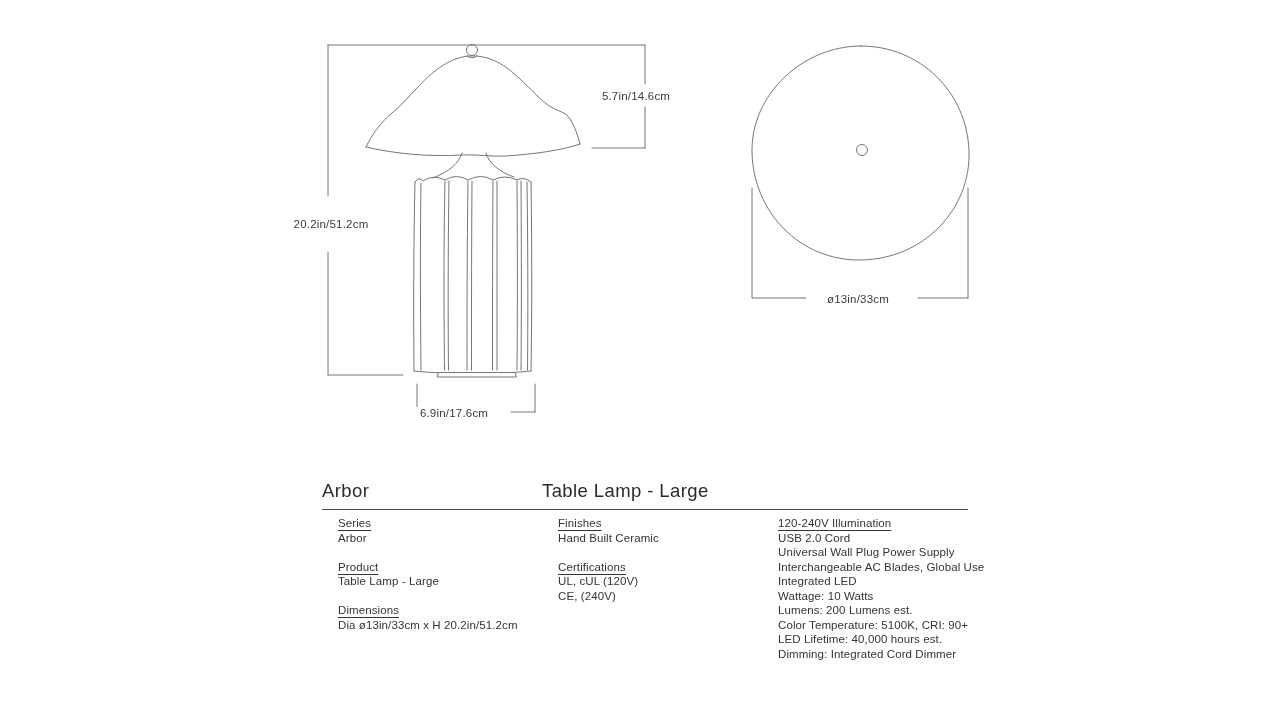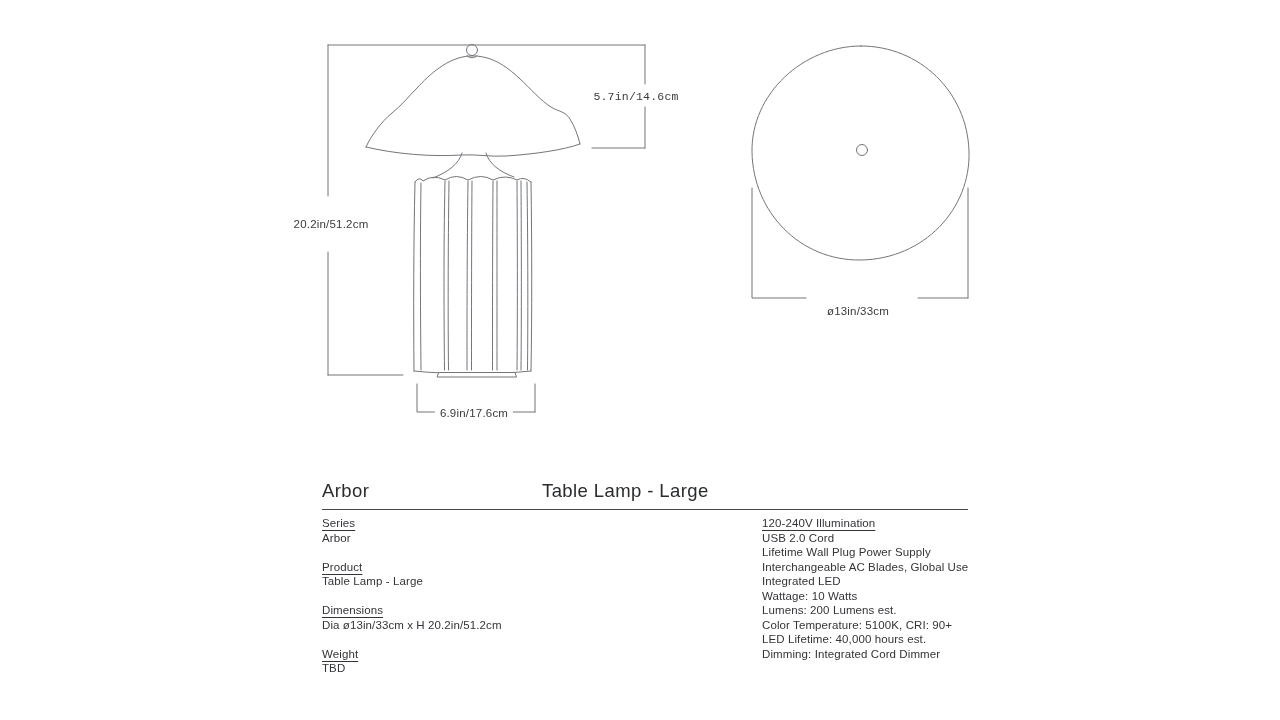--- a/index.html
+++ b/index.html
@@ -43,21 +43,21 @@
     border-top: 1.2px solid #47484b;
   }
   .spec-col {
     position: absolute;
     top: 516px;
     font-size: 11.5px;
     line-height: 14.5px;
     letter-spacing: 0.1px;
     color: #333437;
   }
-  .spec-group { margin-bottom: 14.5px; }
+  .spec-group { margin-bottom: 14.5px; margin-left: 16px; }
   .spec-group-label {
     text-decoration: underline;
     text-underline-offset: 2.5px;
     text-decoration-thickness: 1px;
   }
   .gline { white-space: nowrap; }
 </style>
 </head>
 <body>
 
@@ -134,59 +134,64 @@
     <circle cx="862" cy="150" r="5.5"></circle>
 
     <path d="M752 188 V298 H806"></path>
     <path d="M918 298 H968"></path>
     <path d="M968 188 V298"></path>
   </g>
 </svg>
 
 <div class="dim-label" style="left:331px; top:224px;">20.2in/51.2cm</div>
 
-<div class="dim-label" style="left:636px; top:96px;font-family:Liberation Mono, monospace;">5.7in/14.6cm</div>
+<div class="dim-label" style="left:636px; top:96px;">5.7in/14.6cm</div>
 
-<div class="dim-label" style="left:474px; top:413px;">6.9in/17.6cm</div>
+<div class="dim-label" style="left:454px; top:413px;">6.9in/17.6cm</div>
 
-<div class="dim-label" style="left:858px; top:299px;margin-top:12px;">ø13in/33cm</div>
+<div class="dim-label" style="left:858px; top:299px;">ø13in/33cm</div>
 
 <div class="spec-title" style="left:322px;">Arbor</div>
 
 <div class="spec-title" style="left:542px;">Table Lamp - Large</div>
 
 <div class="spec-rule"></div>
 
 <div class="spec-col" style="left:322px; width:215px;">
   <div class="spec-group">
     <div class="spec-group-label">Series</div>
     <div class="gline">Arbor</div>
   </div>
   <div class="spec-group">
     <div class="spec-group-label">Product</div>
     <div class="gline">Table Lamp - Large</div>
   </div>
   <div class="spec-group">
     <div class="spec-group-label">Dimensions</div>
     <div class="gline">Dia ø13in/33cm x H 20.2in/51.2cm</div>
   </div>
-  <div class="spec-group">
-    <div class="spec-group-label">Weight</div>
-    <div class="gline">TBD</div>
-  </div>
 </div>
 
 <div class="spec-col" style="left:542px; width:215px;">
+  <div class="spec-group">
+    <div class="spec-group-label">Finishes</div>
+    <div class="gline">Hand Built Ceramic</div>
+  </div>
+  <div class="spec-group">
+    <div class="spec-group-label">Certifications</div>
+    <div class="gline">UL, cUL (120V)</div>
+    <div class="gline">CE, (240V)</div>
+  </div>
 </div>
 
 <div class="spec-col" style="left:762px; width:215px;">
   <div class="spec-group">
     <div class="spec-group-label">120-240V Illumination</div>
     <div class="gline">USB 2.0 Cord</div>
-    <div class="gline">Lifetime Wall Plug Power Supply</div>
+    <div class="gline">Universal Wall Plug Power Supply</div>
     <div class="gline">Interchangeable AC Blades, Global Use</div>
     <div class="gline">Integrated LED</div>
     <div class="gline">Wattage: 10 Watts</div>
     <div class="gline">Lumens: 200 Lumens est.</div>
     <div class="gline">Color Temperature: 5100K, CRI: 90+</div>
     <div class="gline">LED Lifetime: 40,000 hours est.</div>
     <div class="gline">Dimming: Integrated Cord Dimmer</div>
   </div>
 </div>
 

